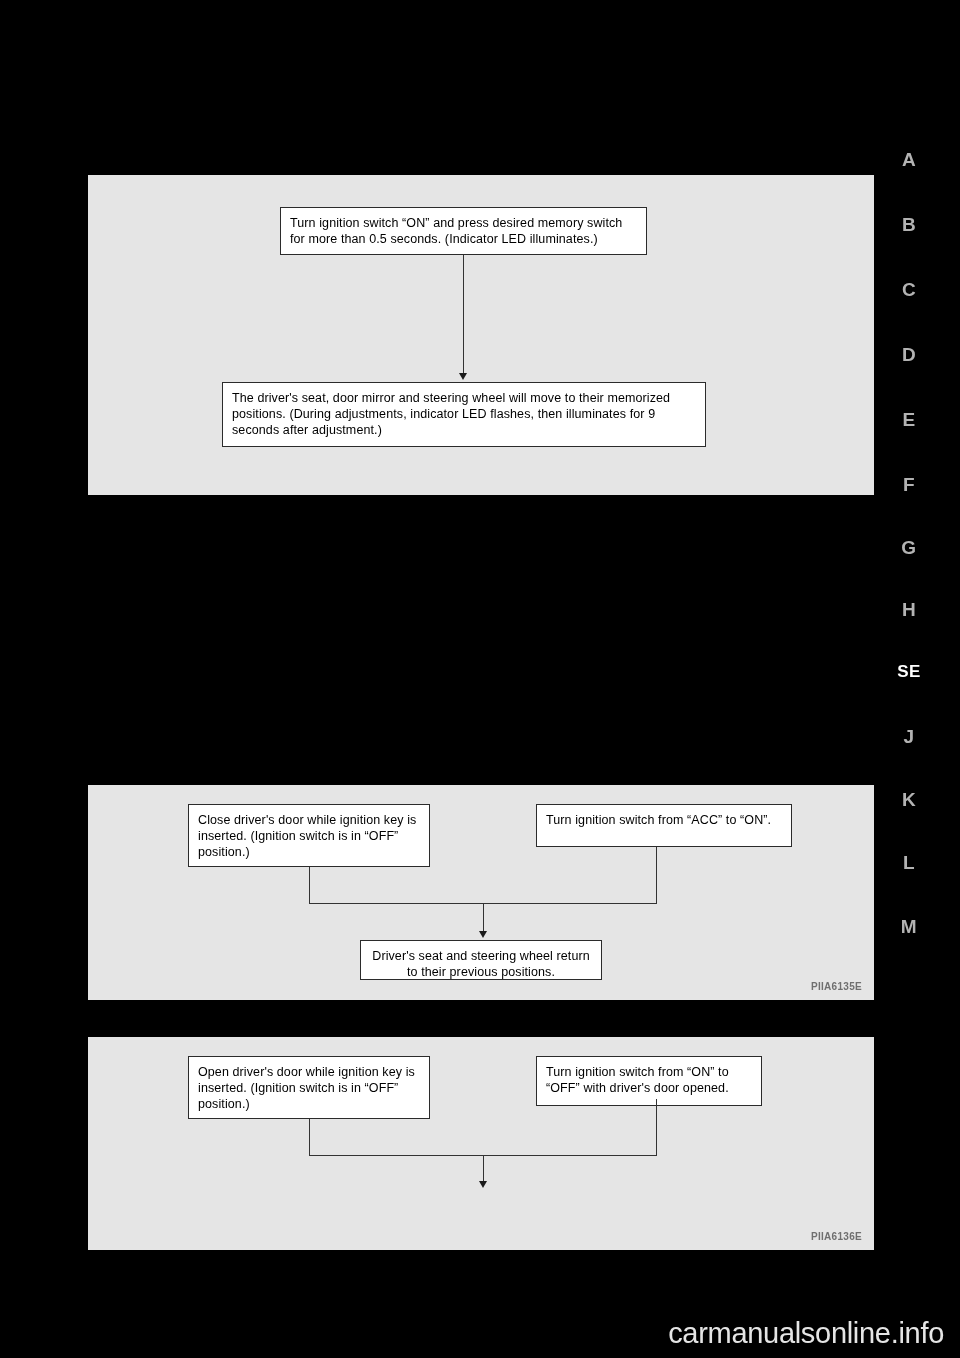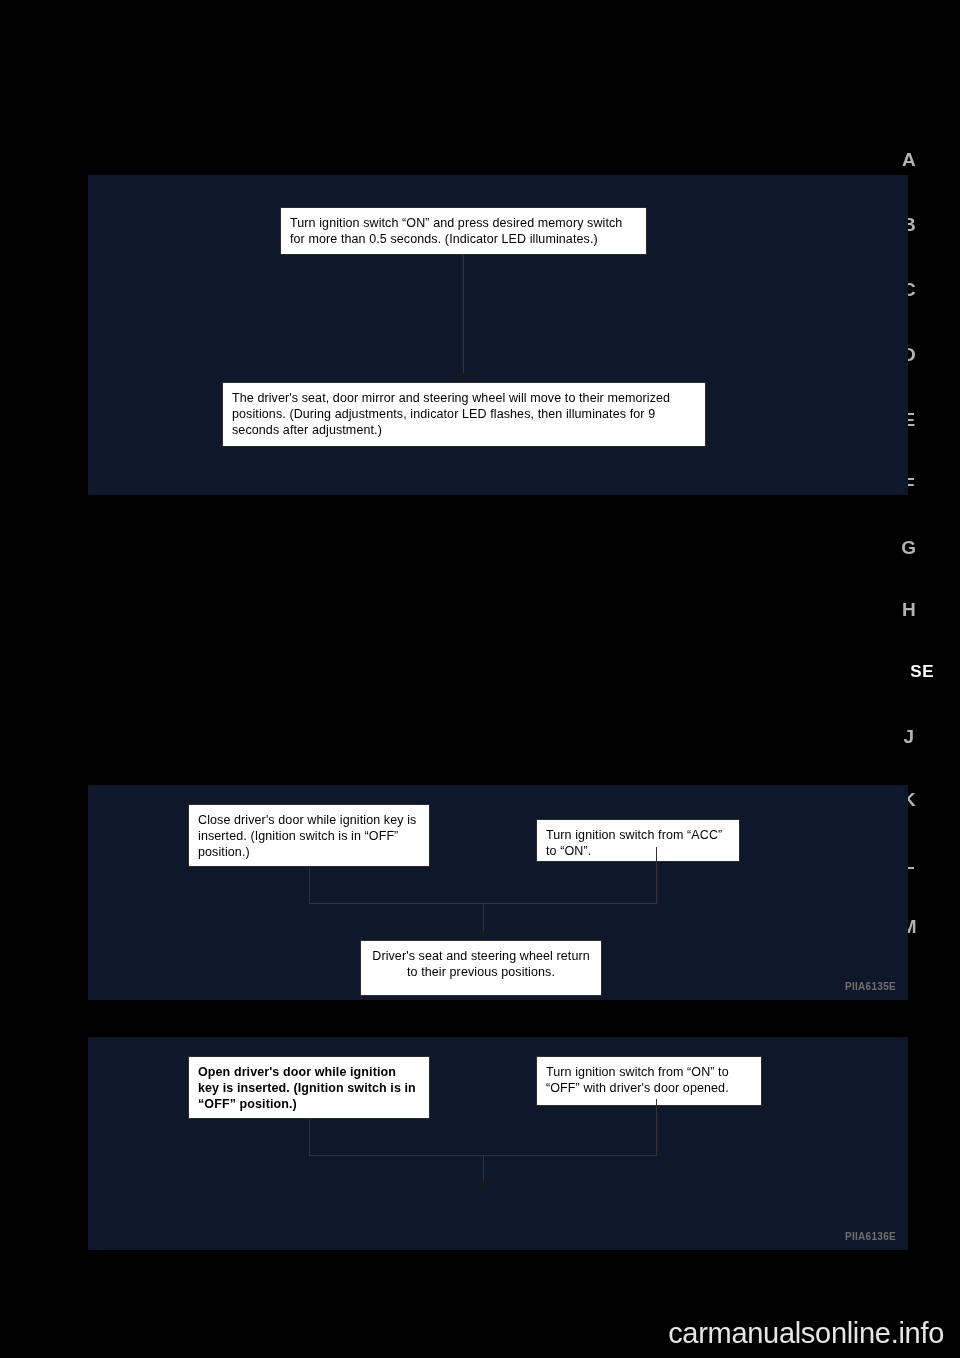--- a/index.html
+++ b/index.html
@@ -45,22 +45,21 @@
   }
   .section-index .idx.active {
     color: #ffffff;
     font-size: 17px;
     font-weight: bold;
   }
 
   
   .figure-panel {
     position: absolute;
-    background: #0f172a;
-    padding-left: 34px;
+    background: #e5e5e5;
   }
   #figure-panel-1 { left: 88px; top: 175px;  width: 786px; height: 320px; }
   #figure-panel-2 { left: 88px; top: 768px;  width: 786px; height: 215px; margin-top: 17px; }
   #figure-panel-3 { left: 88px; top: 1037px; width: 786px; height: 213px; }
 
   
   .flow-box {
     position: absolute;
     box-sizing: border-box;
     border: 1px solid #2b2b2b;
@@ -121,60 +120,60 @@
 
   <div class="section-index">
     <div class="idx" style="top:20px;">A</div>
     <div class="idx" style="top:85px;">B</div>
     <div class="idx" style="top:150px;">C</div>
     <div class="idx" style="top:215px;">D</div>
     <div class="idx" style="top:280px;">E</div>
     <div class="idx" style="top:345px;">F</div>
     <div class="idx" style="top:408px;">G</div>
     <div class="idx" style="top:470px;">H</div>
-    <div class="idx active" style="top:533px;text-align:right;">SE</div>
+    <div class="idx active" style="top:533px;">SE</div>
     <div class="idx" style="top:597px;">J</div>
     <div class="idx" style="top:660px;">K</div>
     <div class="idx" style="top:723px;">L</div>
     <div class="idx" style="top:787px;">M</div>
   </div>
 
   <div class="figure-panel" id="figure-panel-1">
 
     <div class="flow-box" style="left:192px; top:32px; width:367px; height:48px;">Turn ignition switch “ON” and press desired memory switch for more than 0.5 seconds. (Indicator LED illuminates.)</div>
 
     <div class="conn-v" style="left:375px; top:80px; height:120px;"></div>
     <div class="arrow-head" style="left:371px; top:198px;"></div>
 
     <div class="flow-box" style="left:134px; top:207px; width:484px; height:65px;">The driver's seat, door mirror and steering wheel will move to their memorized positions. (During adjustments, indicator LED flashes, then illuminates for 9 seconds after adjustment.)</div>
   </div>
 
   <div class="figure-panel" id="figure-panel-2">
 
     <div class="flow-box" style="left:100px; top:19px; width:242px; height:63px;">Close driver's door while ignition key is inserted. (Ignition switch is in “OFF” position.)</div>
 
-    <div class="flow-box" style="left:448px; top:34px; width:204px; height:43px;">Turn ignition switch from “ACC” to “ON”.</div>
+    <div class="flow-box" style="left:448px; top:19px; width:256px; height:43px;">Turn ignition switch from “ACC” to “ON”.</div>
 
     <div class="conn-v" style="left:221px; top:82px;  height:36px;"></div>
 
     <div class="conn-v" style="left:568px; top:62px;  height:56px;"></div>
 
     <div class="conn-h" style="left:221px; top:118px; width:348px;"></div>
 
     <div class="conn-v" style="left:395px; top:118px; height:30px;"></div>
     <div class="arrow-head" style="left:391px; top:146px;"></div>
 
-    <div class="flow-box centered" style="left:272px; top:155px; width:242px; height:56px;">Driver's seat and steering wheel return to their previous positions.</div>
+    <div class="flow-box centered" style="left:272px; top:155px; width:242px; height:40px;">Driver's seat and steering wheel return to their previous positions.</div>
 
     <div class="figure-id" style="right:12px; bottom:8px;">PIIA6135E</div>
   </div>
 
   <div class="figure-panel" id="figure-panel-3">
 
-    <div class="flow-box" style="left:100px; top:19px; width:242px; height:63px;font-weight:bold;">Open driver's door while ignition key is inserted. (Ignition switch is in “OFF” position.)</div>
+    <div class="flow-box" style="left:100px; top:19px; width:242px; height:63px;">Open driver's door while ignition key is inserted. (Ignition switch is in “OFF” position.)</div>
 
     <div class="flow-box" style="left:448px; top:19px; width:226px; height:50px;">Turn ignition switch from “ON” to “OFF” with driver's door opened.</div>
 
     <div class="conn-v" style="left:221px; top:82px;  height:36px;"></div>
     <div class="conn-v" style="left:568px; top:62px;  height:56px;"></div>
     <div class="conn-h" style="left:221px; top:118px; width:348px;"></div>
     <div class="conn-v" style="left:395px; top:118px; height:28px;"></div>
     <div class="arrow-head" style="left:391px; top:144px;"></div>
 
 

